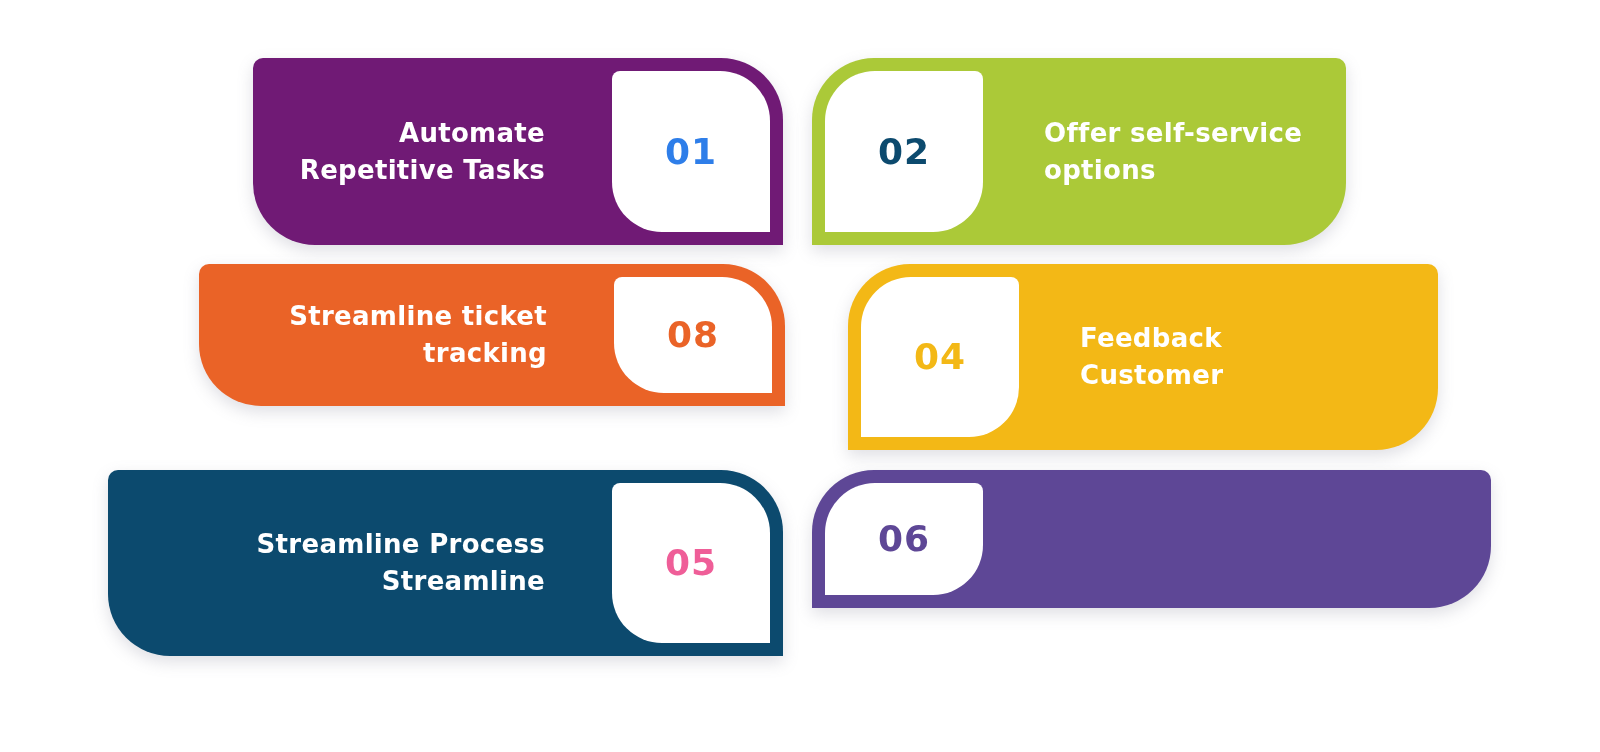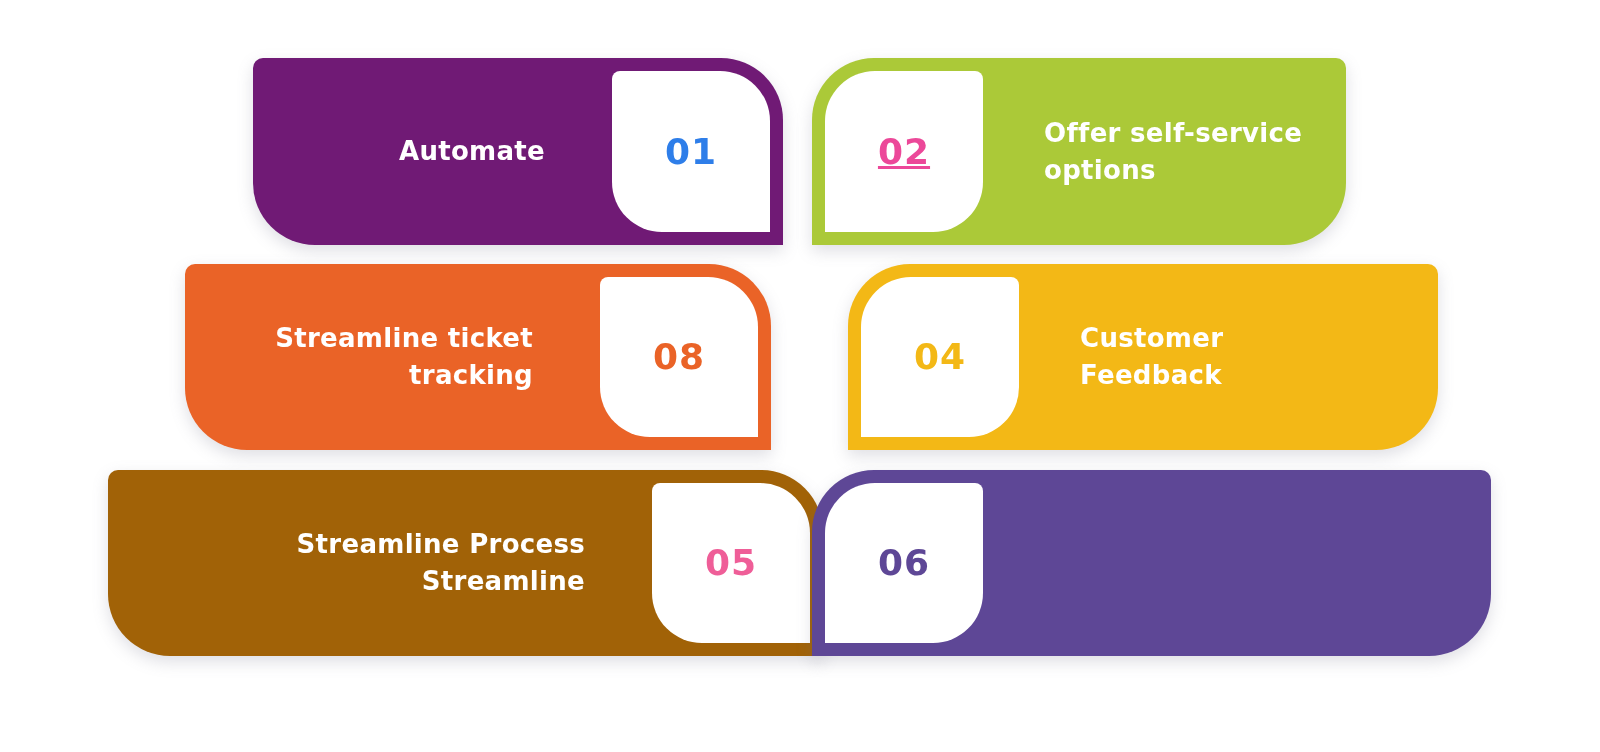--- a/index.html
+++ b/index.html
@@ -54,42 +54,43 @@
     font-weight: 600;
     line-height: 37px;
     letter-spacing: 0.3px;
   }
   .card.left  .label { left: 40px;  right: 238px; text-align: right;  align-items: flex-end; }
   .card.right .label { left: 232px; right: 36px;  text-align: center;   align-items: flex-start; }
 
   
   #card-1 { left: 253px; top: 58px;  width: 530px; height: 187px; }
   #card-2 { left: 812px; top: 58px;  width: 534px; height: 187px; }
-  #card-3 { left: 185px; top: 264px; width: 586px; height: 186px; }
+  #card-3 { left: 199px; top: 264px; width: 586px; height: 142px; }
   #card-4 { left: 812px; top: 264px; width: 590px; height: 186px; }
   #card-5 { left: 108px; top: 470px; width: 675px; height: 186px; }
-  #card-6 { left: 812px; top: 470px; width: 679px; height: 186px; }
+  #card-6 { left: 812px; top: 470px; width: 679px; height: 138px; }
 </style>
 </head>
 <body>
 
 <div class="canvas">
 
   <div class="card left" id="card-1" style="background-color: #701a75;">
     <div class="label">
       <span>Automate</span>
+      <span>Repetitive Tasks</span>
     </div>
     <div class="leaf">
       <span class="num" style="color: rgb(46, 126, 233);">01</span>
     </div>
   </div>
 
   <div class="card right" id="card-2" style="background-color: rgb(171, 201, 56);">
     <div class="leaf">
-      <span class="num" style="color: #ec4899; text-decoration: underline;">02</span>
+      <span class="num" style="color: #0c4a6e;">02</span>
     </div>
     <div class="label">
       <span>Offer self-service</span>
       <span>options</span>
     </div>
   </div>
 
   <div class="card left" id="card-3" style="background-color: rgb(234, 99, 39);">
     <div class="label">
       <span>Streamline ticket</span>
@@ -98,26 +99,26 @@
     <div class="leaf">
       <span class="num" style="color: rgb(234, 99, 39);">08</span>
     </div>
   </div>
 
   <div class="card right" id="card-4" style="background-color: rgb(243, 184, 22); margin-left: 36px;">
     <div class="leaf">
       <span class="num" style="color: rgb(243, 184, 22);">04</span>
     </div>
     <div class="label">
+      <span>Feedback</span>
       <span>Customer</span>
-      <span>Feedback</span>
     </div>
   </div>
 
-  <div class="card left" id="card-5" style="background-color: #a16207; padding-left: 40px;">
+  <div class="card left" id="card-5" style="background-color: #0c4a6e;">
     <div class="label">
       <span>Streamline Process</span>
       <span>Streamline</span>
     </div>
     <div class="leaf">
       <span class="num" style="color: rgb(239, 94, 152);">05</span>
     </div>
   </div>
 
   <div class="card right" id="card-6" style="background-color: rgb(94, 71, 150);">

